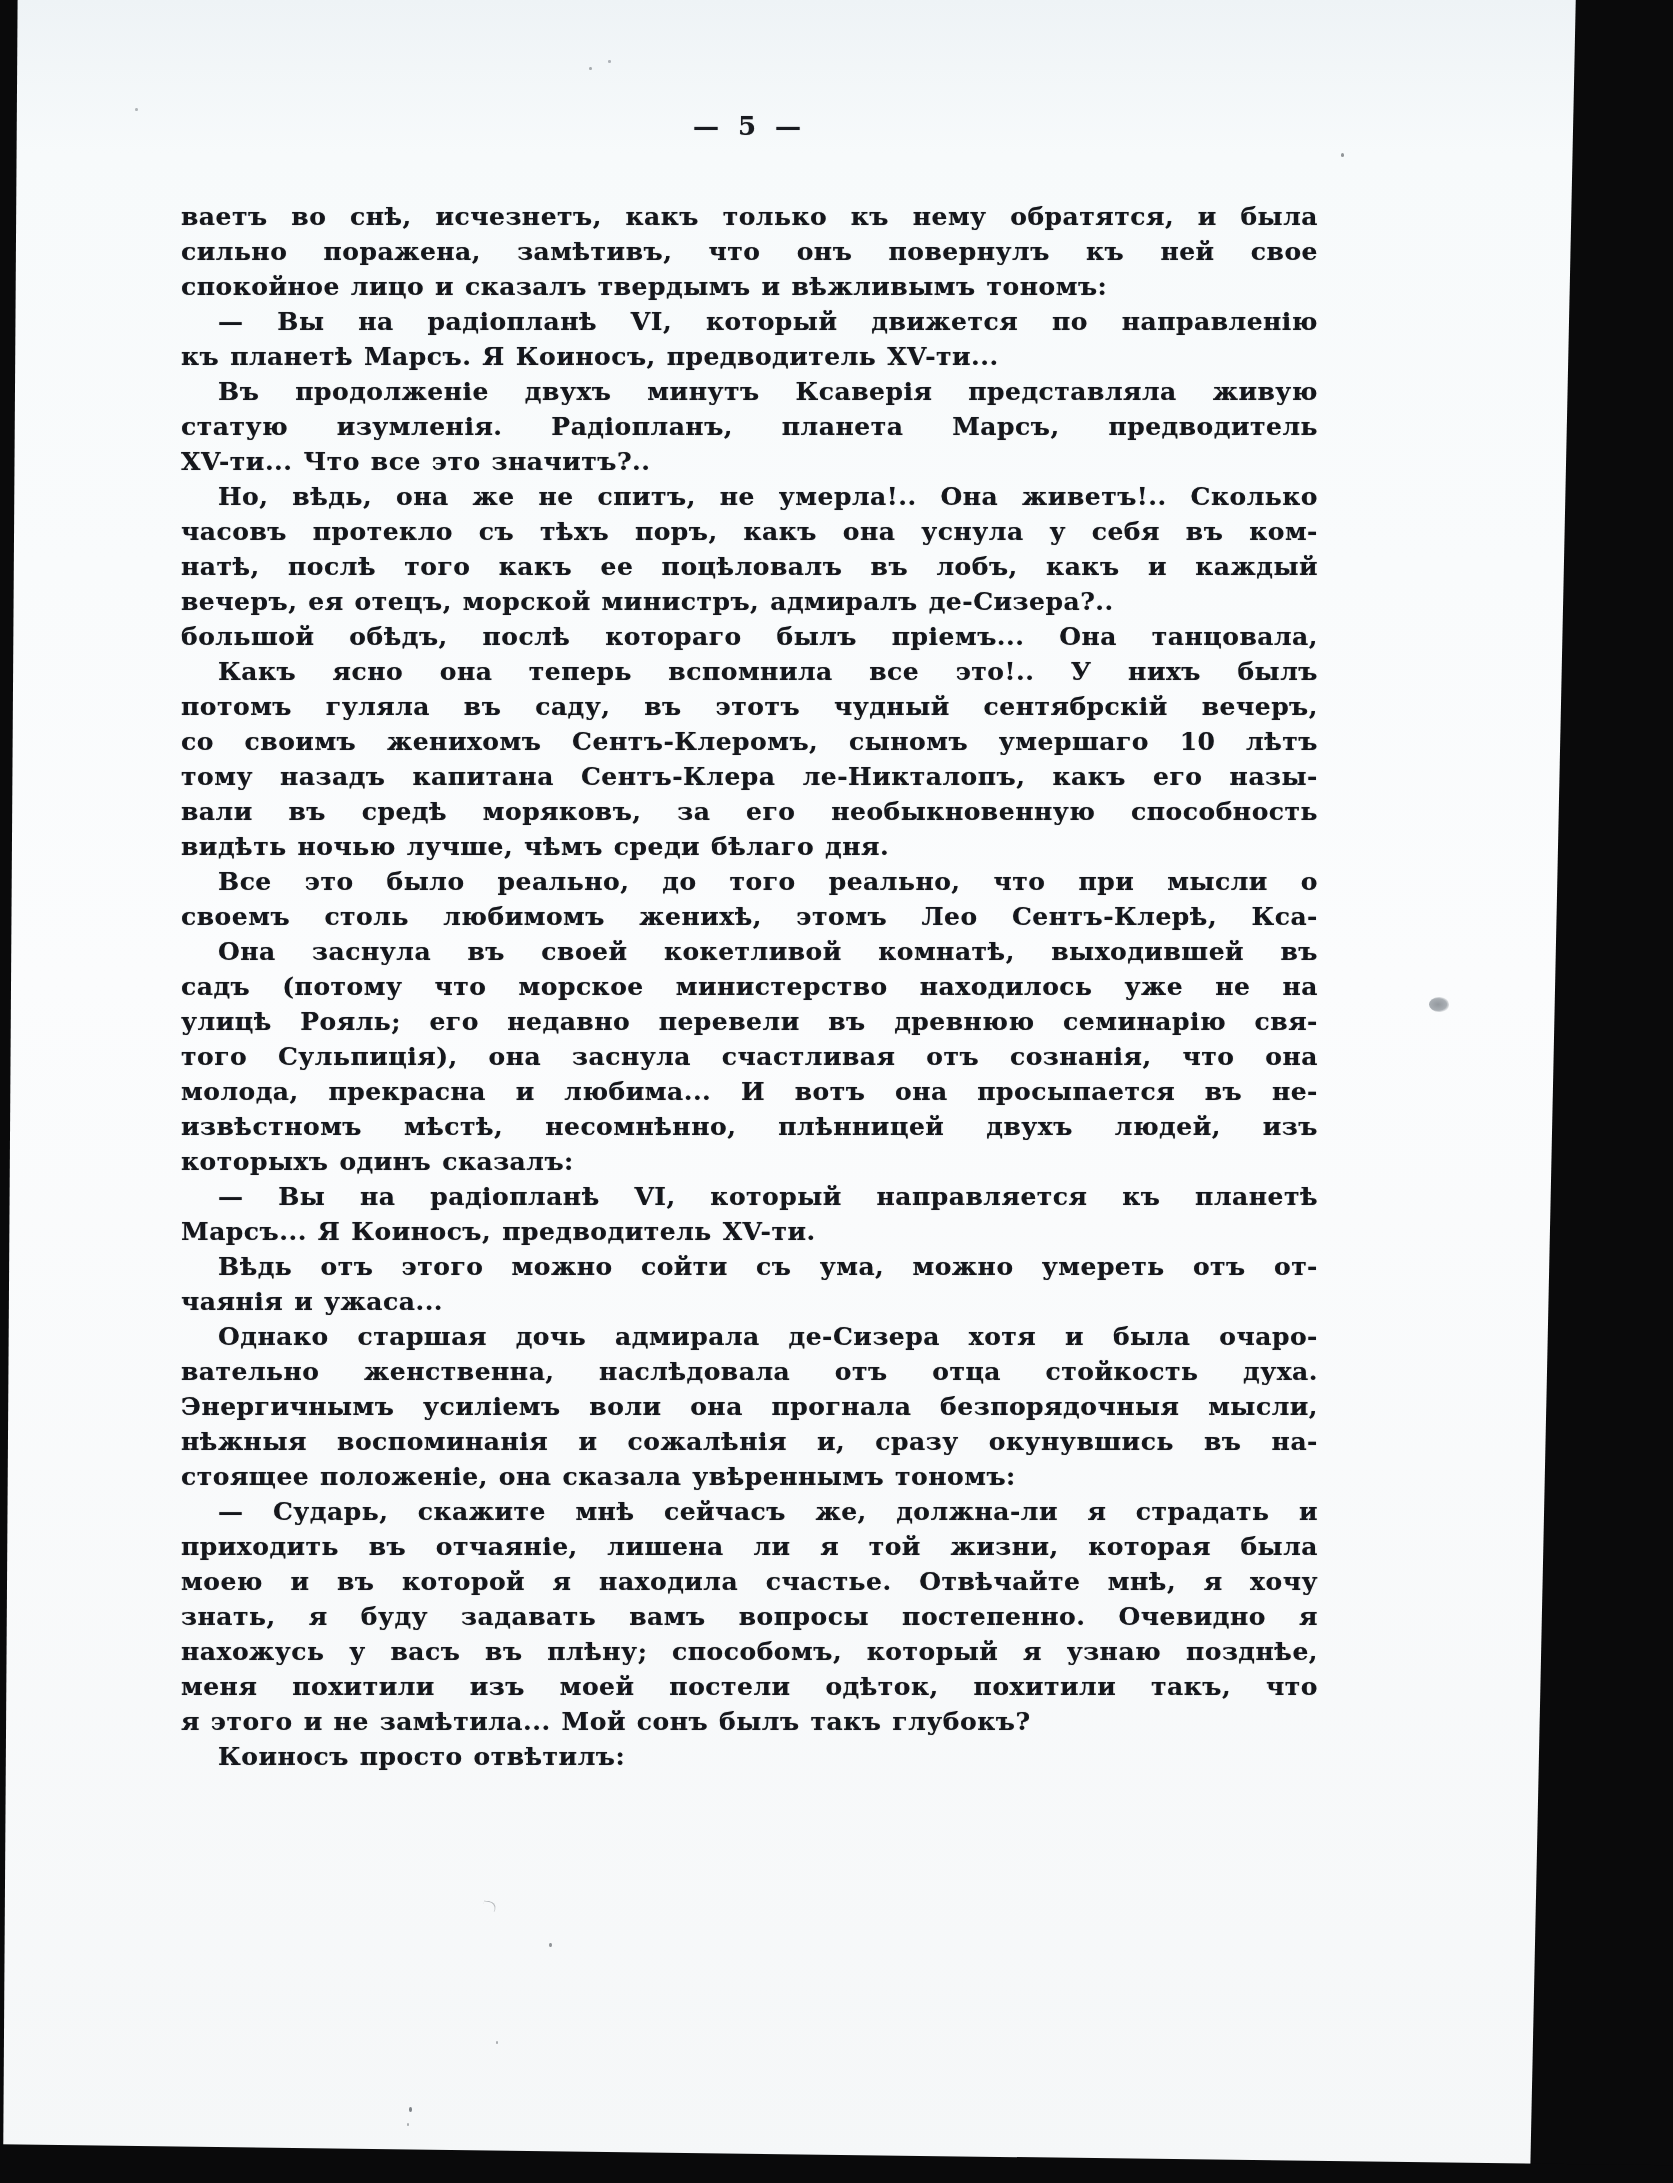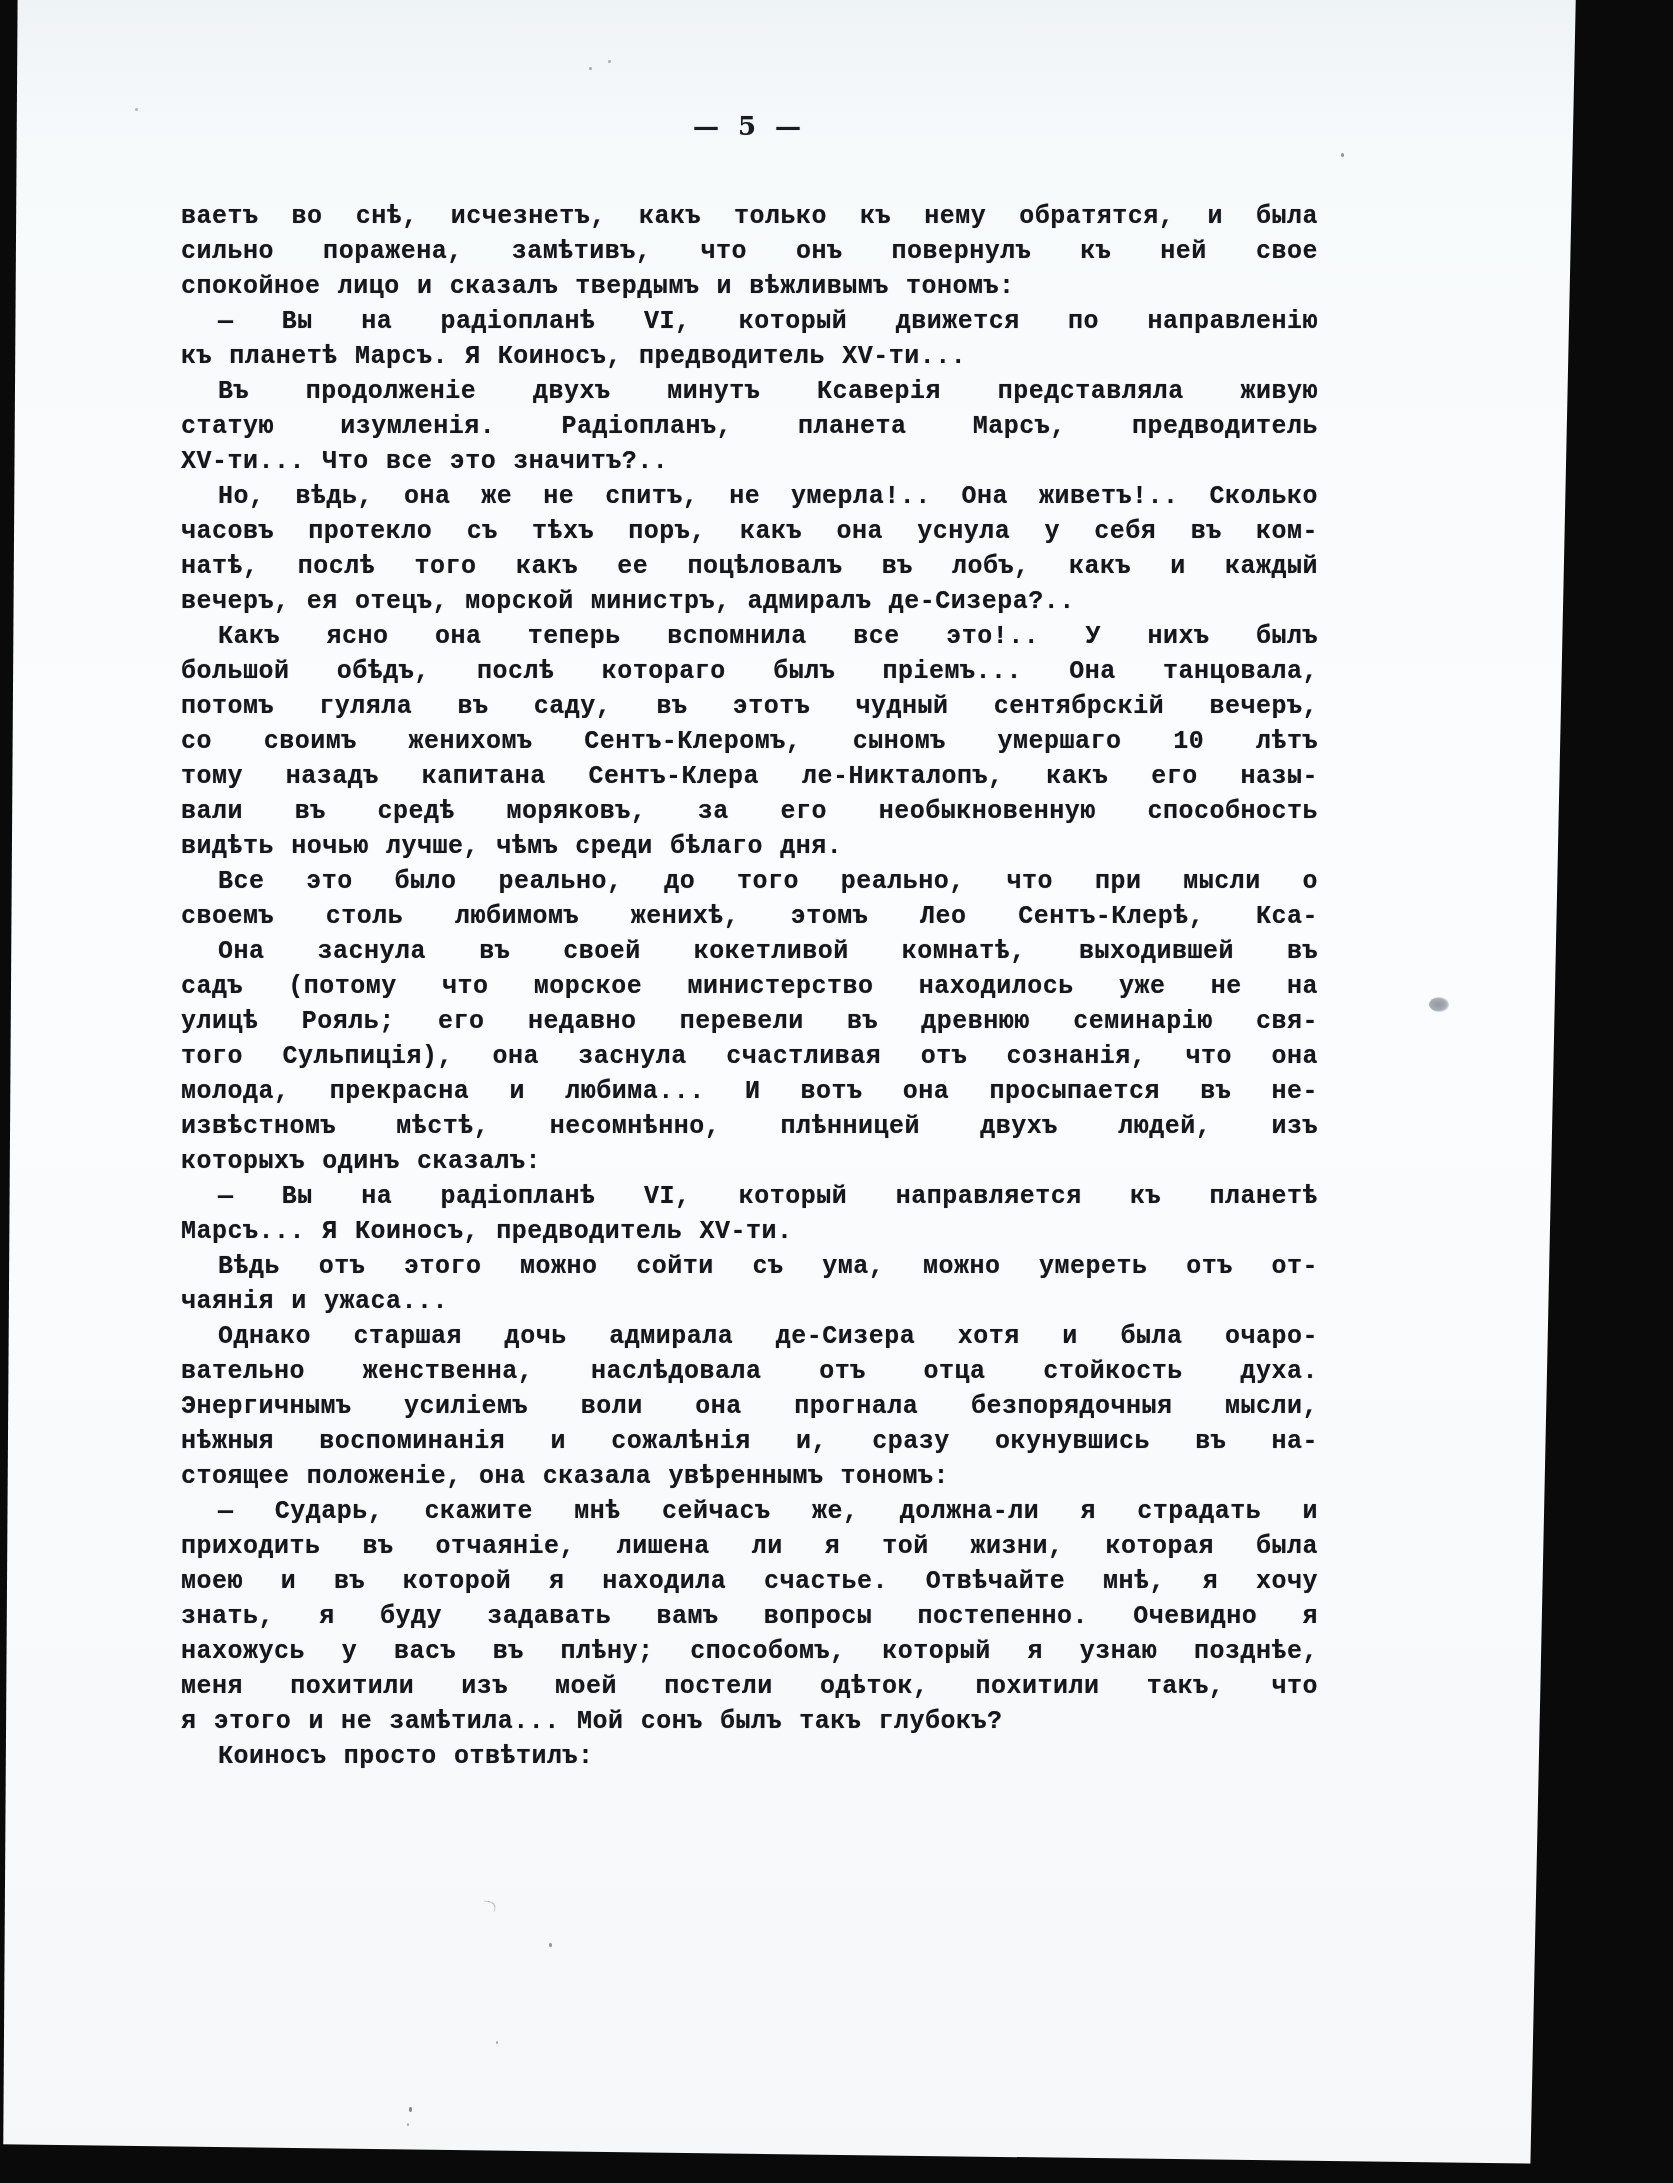--- a/index.html
+++ b/index.html
@@ -44,21 +44,21 @@
     position: absolute;
     left: 181px; top: 199px; width: 1137px;
     font-size: 25px; font-weight: bold;
     line-height: 35px;
     letter-spacing: 0.5px;
     word-spacing: 1.7px;
     color: #15171c;
     text-shadow: 0 0 0.8px rgba(21,23,28,.55);
   }
   .para { margin: 0; }
-  .line { text-align: justify; text-align-last: justify; font-family: Liberation Mono, monospace; }
+  .line { text-align: justify; text-align-last: justify; }
   .line.last { text-align: right; text-align-last: left; }
   .para.indent .line.first { text-indent: 37px; }
   
   .artifact { position: absolute; pointer-events: none; }
   .blob {
     left: 1429px; top: 997px; width: 20px; height: 15px;
     background: radial-gradient(ellipse at 45% 50%, #81878d 0%, #9aa0a6 55%, rgba(154,160,166,0) 78%);
     border-radius: 60% 55% 50% 60%;
     opacity: .85;
   }
@@ -100,22 +100,22 @@
         <div class="line">статую изумленія. Радіопланъ, планета Марсъ, предводитель</div>
         <div class="line last">XV-ти... Что все это значитъ?..</div>
       </div>
       <div class="para indent">
         <div class="line first">Но, вѣдь, она же не спитъ, не умерла!.. Она живетъ!.. Сколько</div>
         <div class="line">часовъ протекло съ тѣхъ поръ, какъ она уснула у себя въ ком-</div>
         <div class="line">натѣ, послѣ того какъ ее поцѣловалъ въ лобъ, какъ и каждый</div>
         <div class="line last">вечеръ, ея отецъ, морской министръ, адмиралъ де-Сизера?..</div>
       </div>
       <div class="para indent">
+        <div class="line">большой обѣдъ, послѣ котораго былъ пріемъ... Она танцовала,</div>
         <div class="line first">Какъ ясно она теперь вспомнила все это!.. У нихъ былъ</div>
-        <div class="line">большой обѣдъ, послѣ котораго былъ пріемъ... Она танцовала,</div>
         <div class="line">потомъ гуляла въ саду, въ этотъ чудный сентябрскій вечеръ,</div>
         <div class="line">со своимъ женихомъ Сентъ-Клеромъ, сыномъ умершаго 10 лѣтъ</div>
         <div class="line">тому назадъ капитана Сентъ-Клера ле-Никталопъ, какъ его назы-</div>
         <div class="line">вали въ средѣ моряковъ, за его необыкновенную способность</div>
         <div class="line last">видѣть ночью лучше, чѣмъ среди бѣлаго дня.</div>
       </div>
       <div class="para indent">
         <div class="line first">Все это было реально, до того реально, что при мысли о</div>
         <div class="line">своемъ столь любимомъ женихѣ, этомъ Лео Сентъ-Клерѣ, Кса-</div>
       </div>

